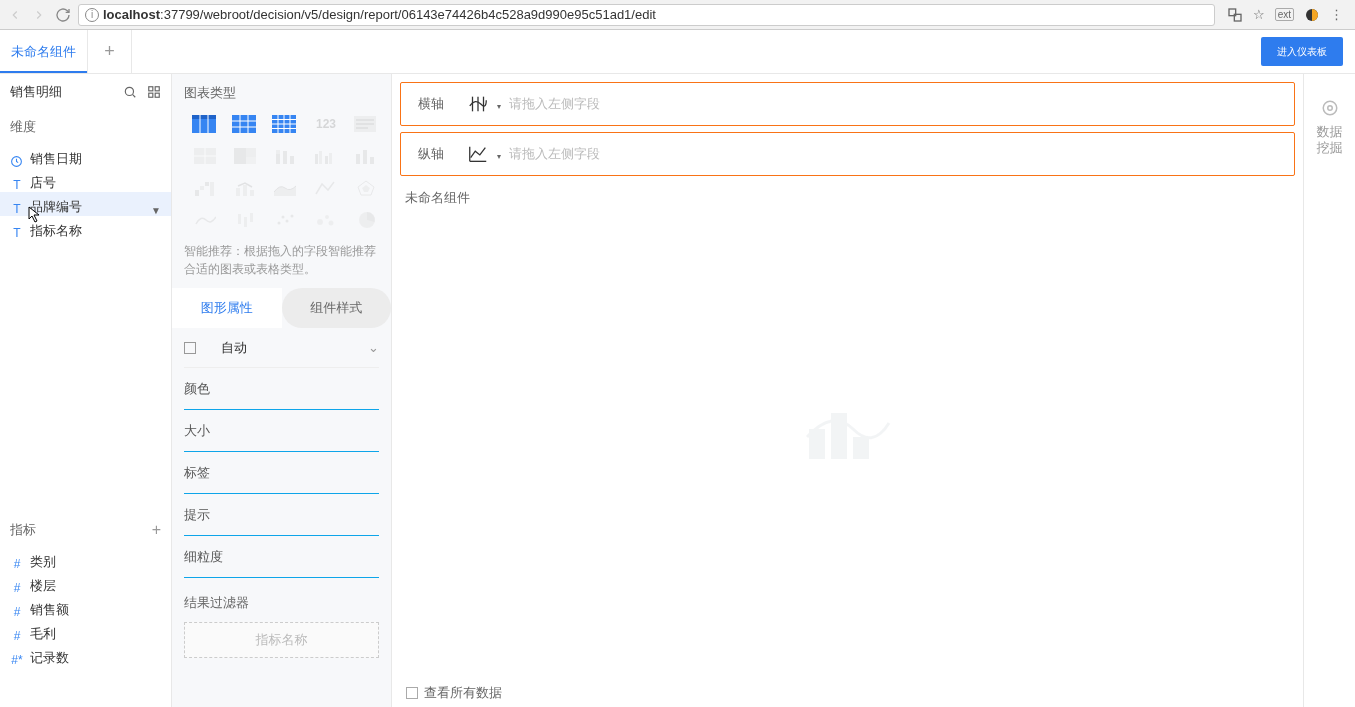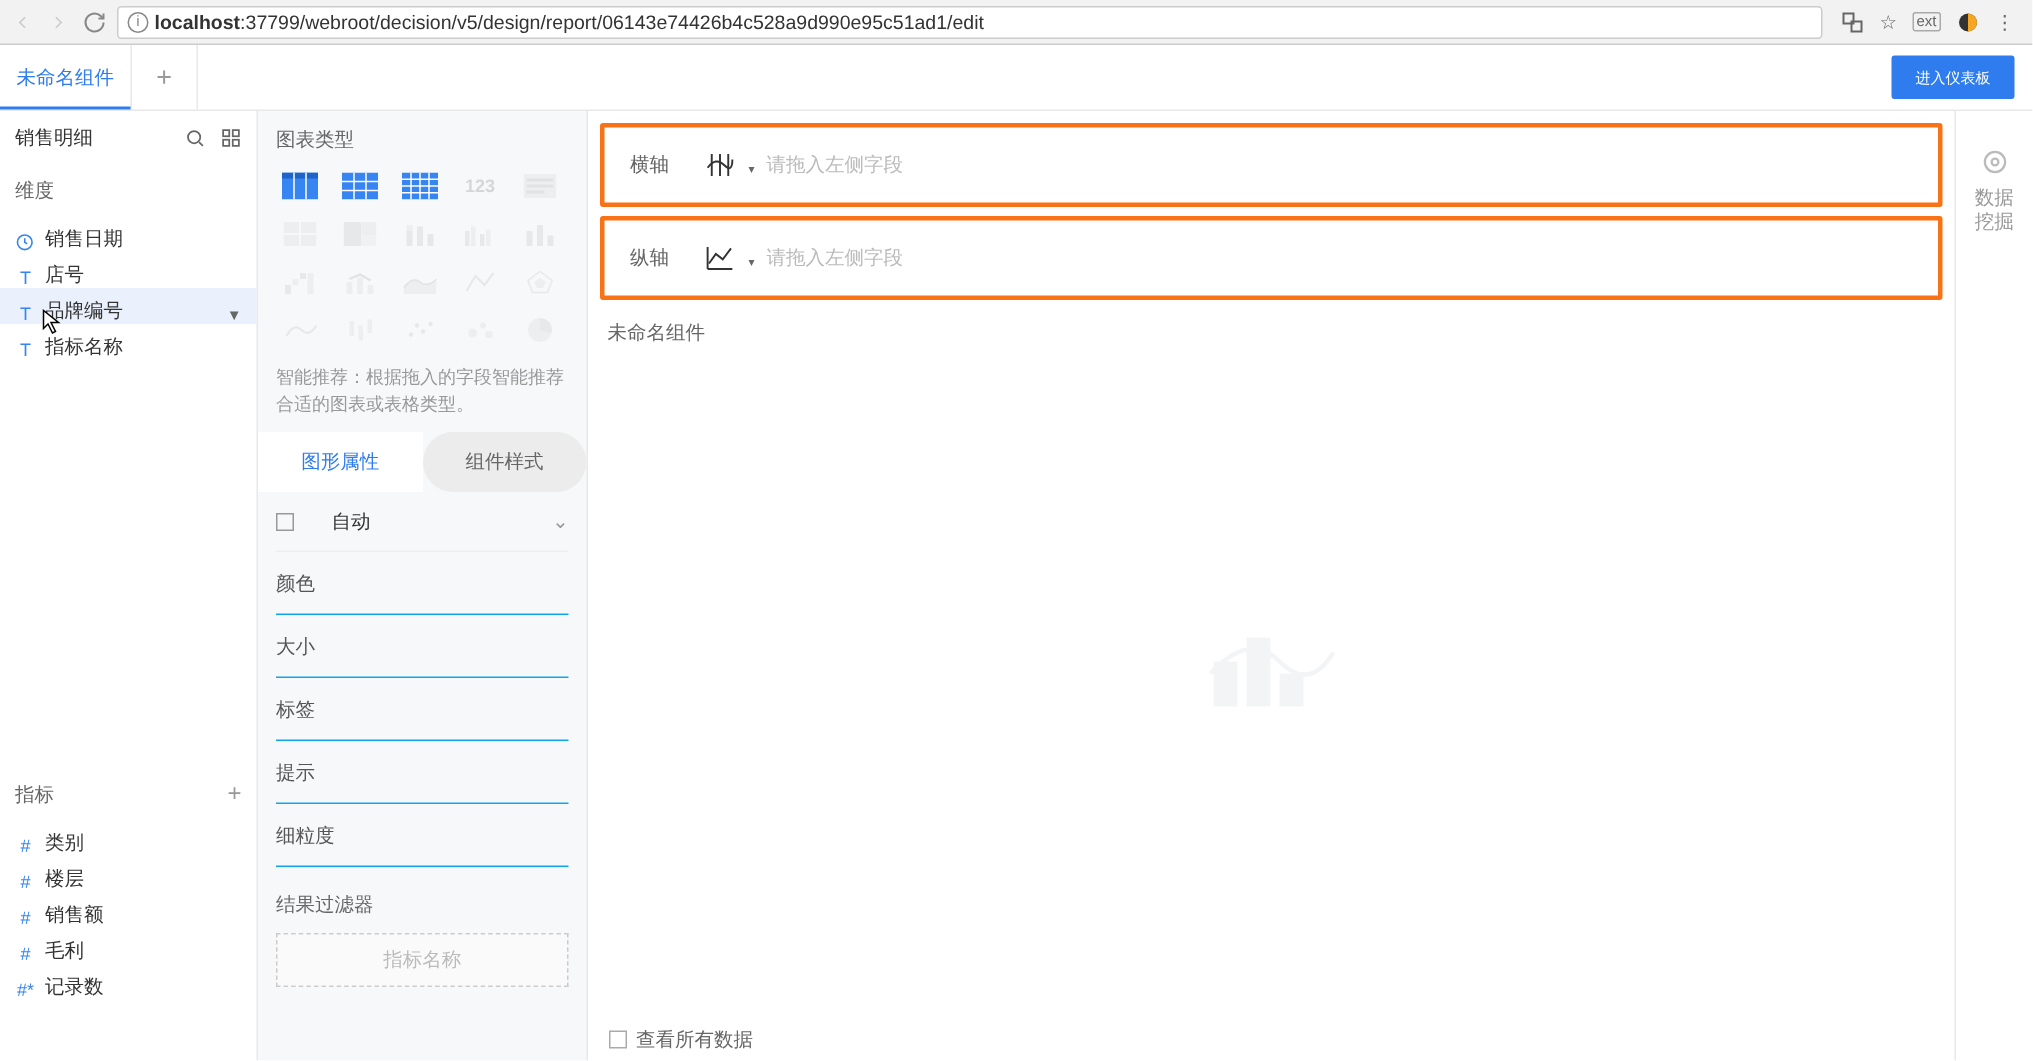--- a/index.html
+++ b/index.html
@@ -38,37 +38,37 @@
 .field-row .fico.hash { color:#3685f2; }
 .field-row .caret { margin-left:auto; color:#666; font-size:10px; }
 .cursor { position:relative; }
 .cursor svg { position:absolute; left:28px; top:14px; pointer-events:none; }
 .metric-head { display:flex; align-items:center; justify-content:space-between; padding:8px 10px; color:#666; }
 .metric-head .plus { color:#999; font-size:16px; }
 
 
 .ct-head { color:#666; padding:10px 12px; }
 .ct-grid { display:grid; grid-template-columns:repeat(5,32px); gap:8px 8px; padding:0 12px; }
-.ct-icon { width:32px; height:24px; display:flex; align-items:center; justify-content:center; opacity:.35; }
+.ct-icon { width:32px; height:24px; display:flex; align-items:center; justify-content:flex-end; opacity:.35; }
 .ct-icon.on { opacity:1; }
 .ct-hint { color:#999; font-size:12px; padding:10px 12px; line-height:1.5; }
 .prop-tabs { display:flex; }
 .prop-tab { flex:1; height:40px; display:flex; align-items:center; justify-content:center; color:#666; cursor:pointer; }
 .prop-tab.active { color:#2e7cee; background:#fff; }
 .prop-tab.inactive { background:#ececec;border-radius:20px; }
 .prop-body { padding:0 12px; }
 .prop-select { height:40px; display:flex; align-items:center; border-bottom:1px solid #eee; gap:25px; }
 .prop-select .sq { width:12px; height:12px; border:1px solid #999; }
 .prop-select .chev { margin-left:auto; color:#999; }
 .prop-item { height:42px; display:flex; align-items:center; color:#555; border-bottom:1px solid #0ea5e9; }
 .filter-head { color:#666; padding:16px 12px 10px; }
 .filter-drop { margin:0 12px; height:36px; border:1px dashed #ccc; display:flex; align-items:center; justify-content:center; color:#bbb; background:#fafafa; }
 
 
-.axis-row { height:56px; border:3px solid #f97316; border-radius:2px; display:flex; align-items:center; margin-bottom:6px;justify-content:flex-end; }
+.axis-row { height:44px; border:1px solid #f97316; border-radius:2px; display:flex; align-items:center; margin-bottom:6px;justify-content:flex-end; }
 .axis-label { width:60px; text-align:center; color:#666; }
 .axis-ico { width:34px; color:#444; display:flex; align-items:center; justify-content:center; position:relative; }
 .axis-ico .dd { position:absolute; right:-6px; bottom:4px; font-size:8px; color:#666; }
 .axis-drop { flex:1; color:#bbb; padding-left:14px; }
 .canvas-body { flex:1; border:1px solid #fff; position:relative; }
 .canvas-title { color:#666; padding:6px 4px; }
 .ghost-chart { position:absolute; left:50%; top:50%; transform:translate(-50%,-50%); opacity:.22; }
 .footer-row { height:28px; display:flex; align-items:center; gap:6px; padding:0 6px; color:#666; }
 .footer-row .cb { width:12px; height:12px; border:1px solid #aaa; }
 

